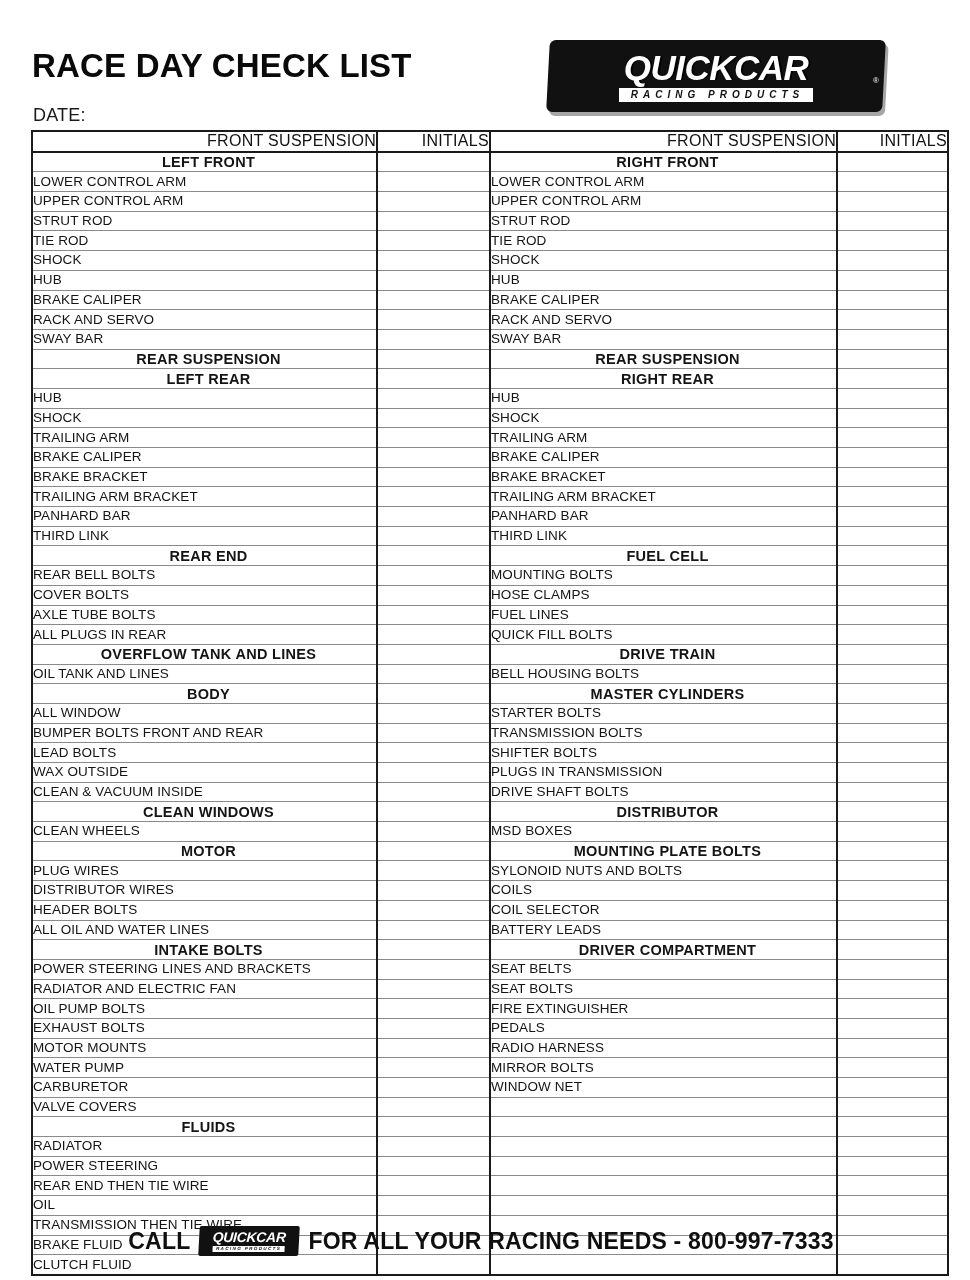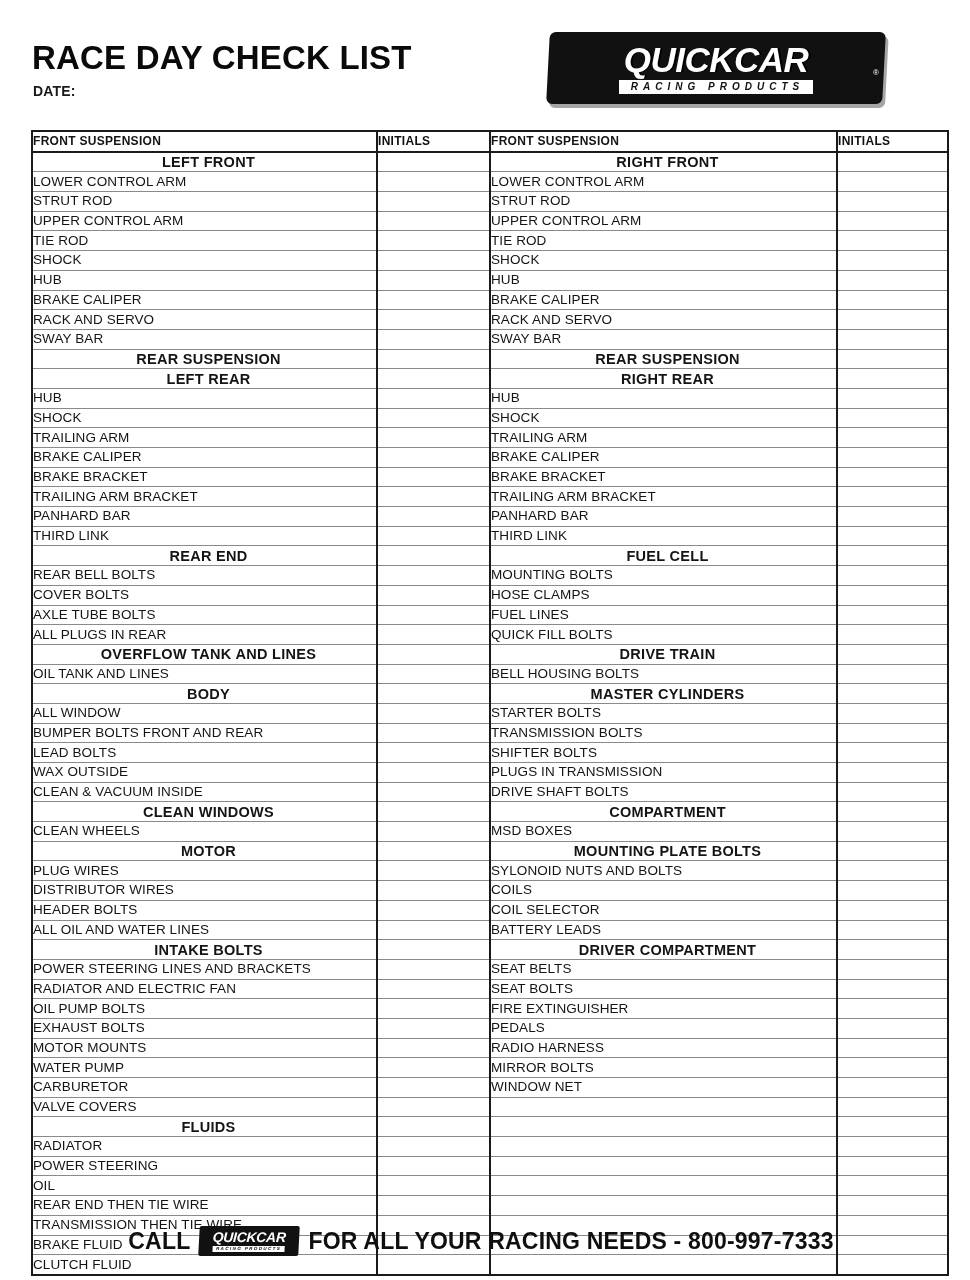--- a/index.html
+++ b/index.html
@@ -13,42 +13,42 @@
     height: 1280px;
     font-family: "Liberation Sans", sans-serif;
     color: #111111;
     overflow: hidden;
     position: relative;
   }
 
   
   .header {
     position: absolute;
-    left: 0; top: 4px;
+    left: 0; top: 12px;
     width: 970px;
     height: 128px;
   }
   .title-block {
     position: absolute;
     left: 32px;
     top: 36px;
   }
   .doc-title {
     font-size: 33px;
     font-weight: 700;
     letter-spacing: 0.2px;
     line-height: 36px;
     margin: 0;
     color: #0a0a0a;
   }
   .date-line {
-    font-size: 14px;
-    font-weight: 700;
+    font-size: 18px;
+    font-weight: 400;
     line-height: 24px;
-    margin: 3px 0 0 1px;
+    margin: 19px 0 0 1px;
     color: #1a1a1a;
     letter-spacing: 0.2px;
   }
 
   
   .logo-wrap {
     position: absolute;
     left: 548px;
     top: 28px;
     width: 340px;
@@ -139,23 +139,23 @@
     padding-left: 7px;
     border-right: 2px solid #1a1a1a;
     color: #141414;
   }
   td.initials {
     border-right: 2px solid #1a1a1a;
   }
   td.initials.last { border-right: none; }
 
   tr.hdr td {
-    text-align: left;
-    font-weight: 700;
-    font-size: 12px;
+    text-align: right;
+    font-weight: 400;
+    font-size: 16px;
     border-bottom: 2px solid #1a1a1a;
     letter-spacing: 0.3px;
   }
   tr.section td.item {
     text-align: center;
     font-weight: 700;
     font-size: 14.5px;
     padding-left: 8px;
     letter-spacing: 0.3px;
   }
@@ -253,32 +253,32 @@
           <td class="item">RIGHT FRONT</td>
           <td class="initials last"></td>
         </tr>
         <tr class="">
           <td class="item">LOWER CONTROL ARM</td>
           <td class="initials"></td>
           <td class="item">LOWER CONTROL ARM</td>
           <td class="initials last"></td>
         </tr>
         <tr class="">
+          <td class="item">UPPER CONTROL ARM</td>
+          <td class="initials"></td>
+          <td class="item">UPPER CONTROL ARM</td>
+          <td class="initials last"></td>
+        </tr>
+        <tr class="">
           <td class="item">STRUT ROD</td>
           <td class="initials"></td>
           <td class="item">STRUT ROD</td>
           <td class="initials last"></td>
         </tr>
         <tr class="">
-          <td class="item">UPPER CONTROL ARM</td>
-          <td class="initials"></td>
-          <td class="item">UPPER CONTROL ARM</td>
-          <td class="initials last"></td>
-        </tr>
-        <tr class="">
           <td class="item">TIE ROD</td>
           <td class="initials"></td>
           <td class="item">TIE ROD</td>
           <td class="initials last"></td>
         </tr>
         <tr class="">
           <td class="item">SHOCK</td>
           <td class="initials"></td>
           <td class="item">SHOCK</td>
           <td class="initials last"></td>
@@ -441,21 +441,21 @@
         </tr>
         <tr class="">
           <td class="item">CLEAN &amp; VACUUM INSIDE</td>
           <td class="initials"></td>
           <td class="item">DRIVE SHAFT BOLTS</td>
           <td class="initials last"></td>
         </tr>
         <tr class="section ">
           <td class="item">CLEAN WINDOWS</td>
           <td class="initials"></td>
-          <td class="item">COMPARTMENT</td>
+          <td class="item">DISTRIBUTOR</td>
           <td class="initials last"></td>
         </tr>
         <tr class="">
           <td class="item">CLEAN WHEELS</td>
           <td class="initials"></td>
           <td class="item">MSD BOXES</td>
           <td class="initials last"></td>
         </tr>
         <tr class="section ">
           <td class="item">MOTOR</td>
@@ -553,27 +553,27 @@
           <td class="item"></td>
           <td class="initials last"></td>
         </tr>
         <tr class="">
           <td class="item">POWER STEERING</td>
           <td class="initials"></td>
           <td class="item"></td>
           <td class="initials last"></td>
         </tr>
         <tr class="">
+          <td class="item">REAR END THEN TIE WIRE</td>
+          <td class="initials"></td>
+          <td class="item"></td>
+          <td class="initials last"></td>
+        </tr>
+        <tr class="">
           <td class="item">OIL</td>
-          <td class="initials"></td>
-          <td class="item"></td>
-          <td class="initials last"></td>
-        </tr>
-        <tr class="">
-          <td class="item">REAR END THEN TIE WIRE</td>
           <td class="initials"></td>
           <td class="item"></td>
           <td class="initials last"></td>
         </tr>
         <tr class="">
           <td class="item">TRANSMISSION THEN TIE WIRE</td>
           <td class="initials"></td>
           <td class="item"></td>
           <td class="initials last"></td>
         </tr>

